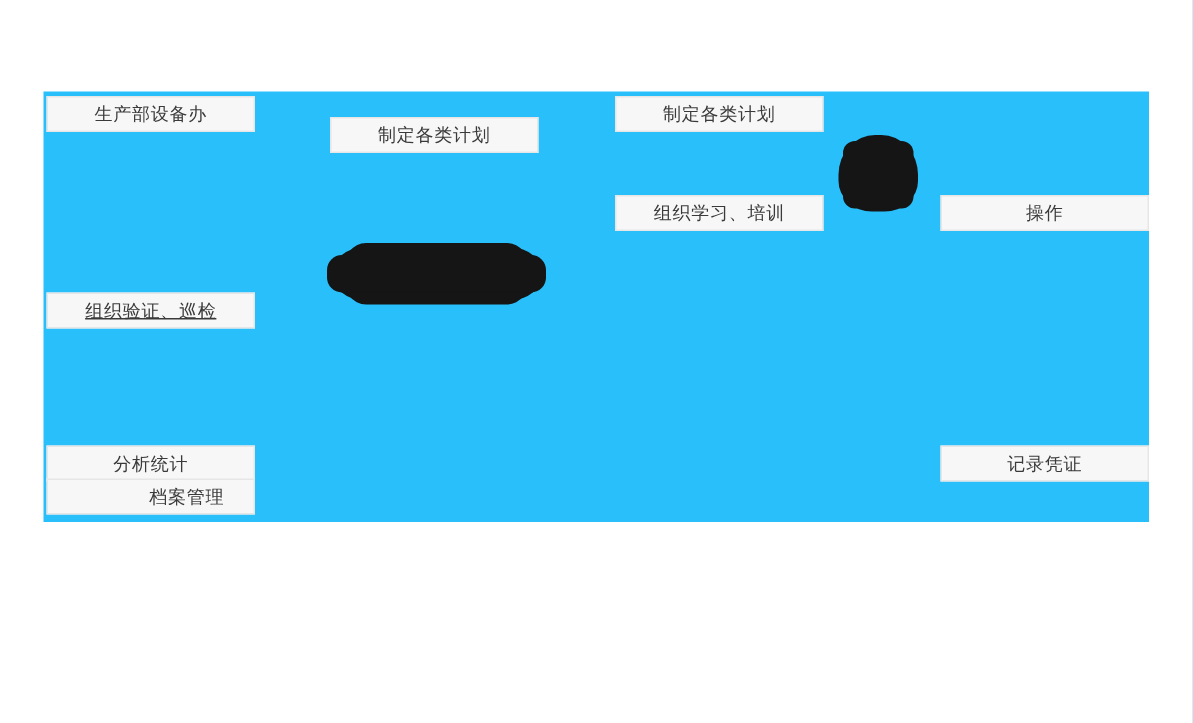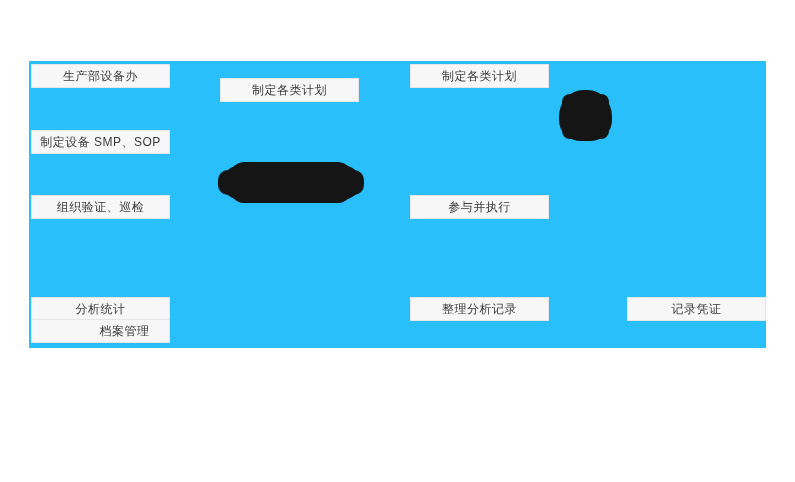--- a/index.html
+++ b/index.html
@@ -53,21 +53,21 @@
   
   .col1 { left: 2px;   width: 139px; }
   .col2 { left: 191px; width: 139px; }
   .col3 { left: 381px; width: 139px; }
   .col4 { left: 598px; width: 139px; }
 
   
   .row1 { top: 3px;   }
   .row1b{ top: 17px; font-family: Liberation Serif, serif;  }
   .row2 { top: 69px;  }
-  .row3 { top: 134px; }
+  .row3 { top: 134px; text-decoration: underline; }
   .row4 { top: 199px; margin-top: 37px; }
   .row5 { top: 258px; padding-left: 48px; }
 
   
   .redaction {
     position: absolute;
     background: #151515;
   }
   .redact-wide {
     left: 222px;
@@ -110,31 +110,30 @@
   }
 </style>
 </head>
 <body>
 
 <div id="canvas">
 
   <div class="panel">
 
     <div class="cell col1 row1">生产部设备办</div>
-    <div class="cell col1 row2">制定设备 SMP、SOP</div>
     <div class="cell col1 row3">组织验证、巡检</div>
     <div class="cell col1 row4">分析统计</div>
     <div class="cell col1 row5">档案管理</div>
 
     <div class="cell col2 row1b">制定各类计划</div>
 
     <div class="cell col3 row1">制定各类计划</div>
-    <div class="cell col3 row3">参与并执行</div>
-    <div class="cell col3 row4">整理分析记录</div>
+    <div class="cell col3 row2">组织学习、培训</div>
 
+    <div class="cell col4 row2">操作</div>
     <div class="cell col4 row4">记录凭证</div>
 
   </div>
 
   <div class="redaction redact-wide"></div>
   <div class="redaction redact-blob"></div>
 
 </div>
 
 </body></html>

